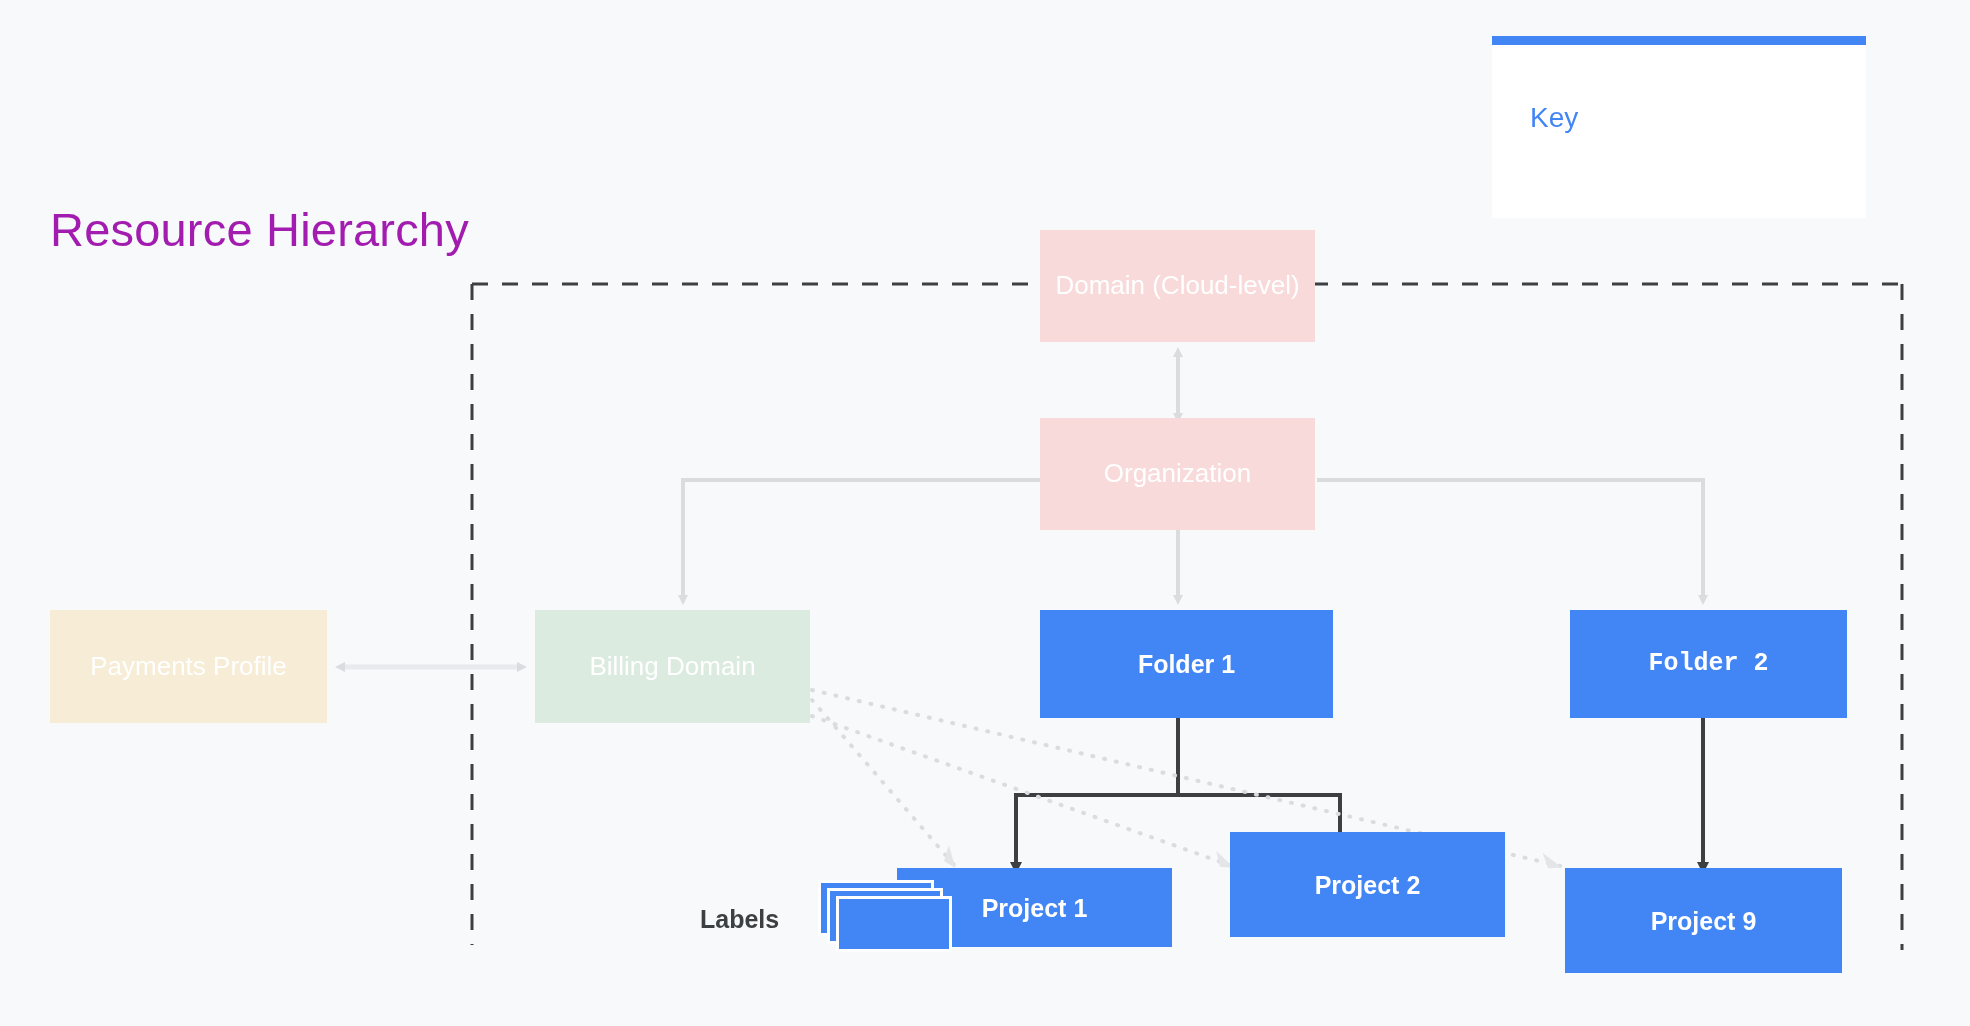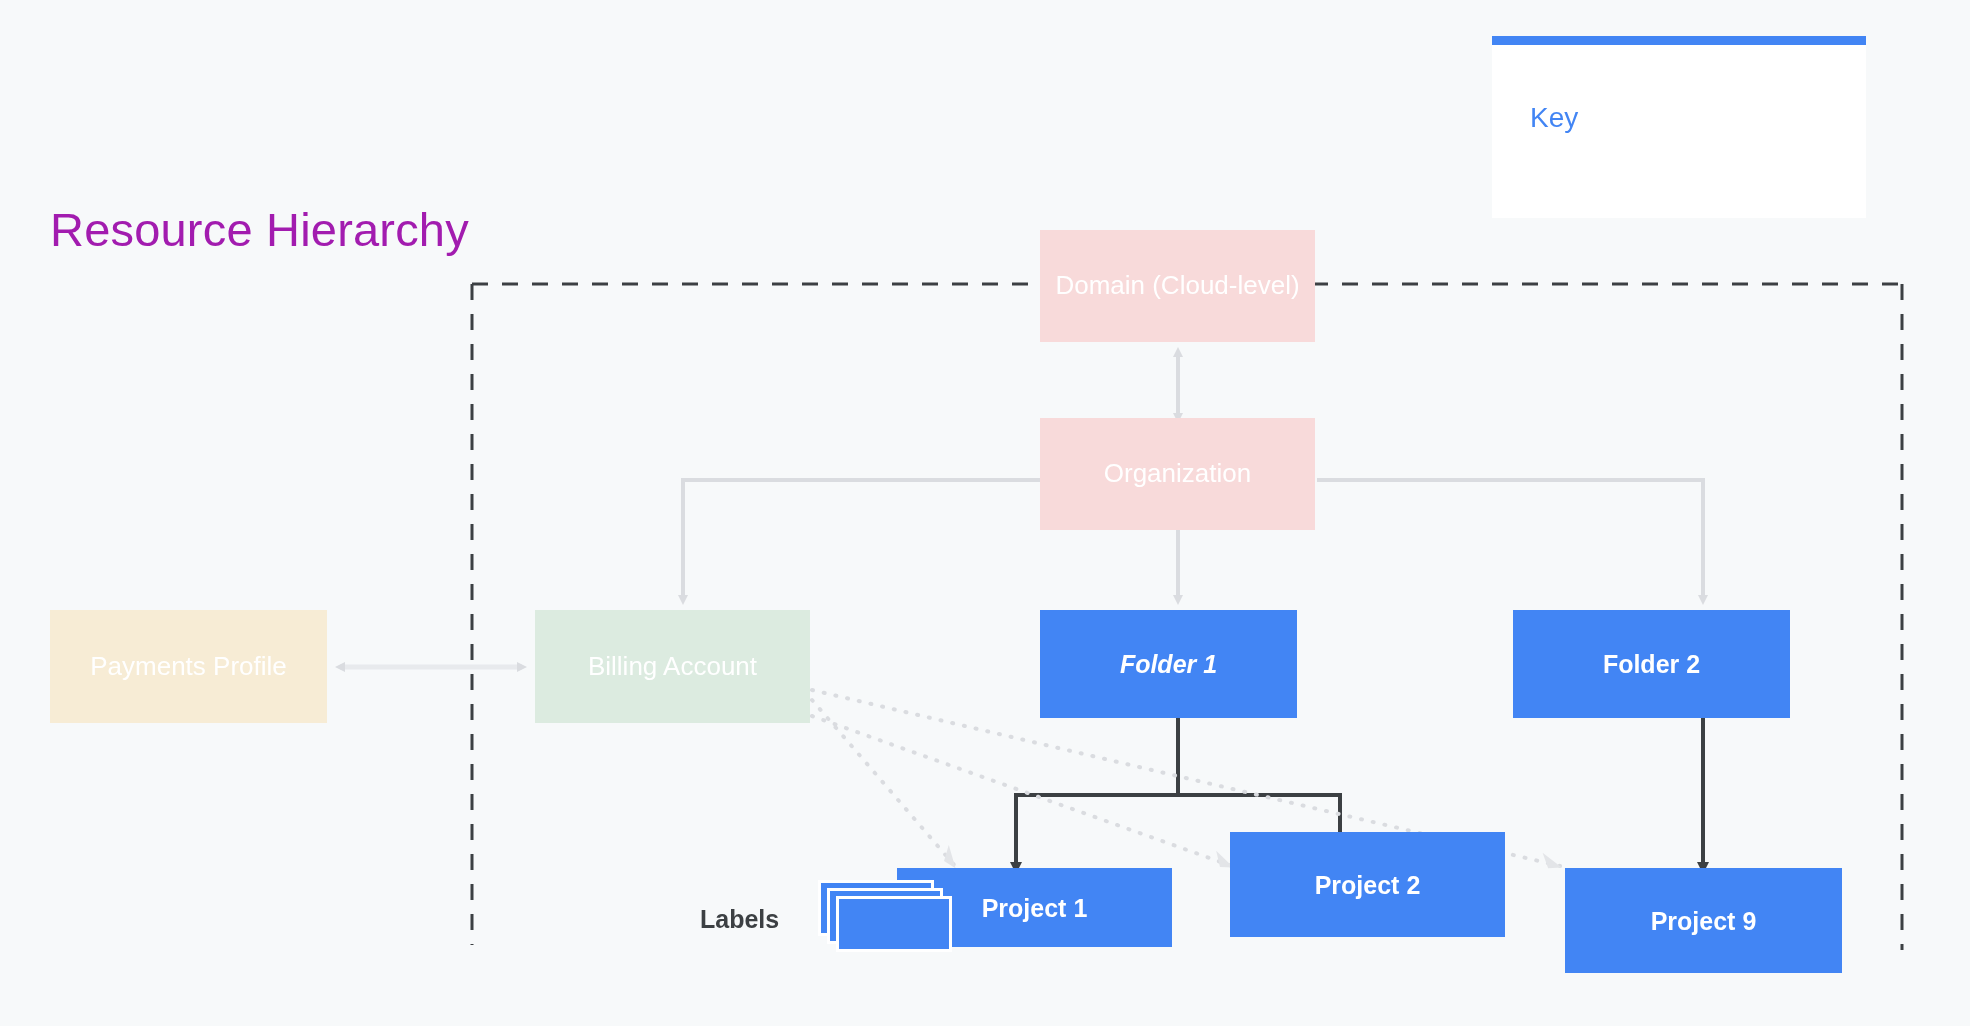--- a/index.html
+++ b/index.html
@@ -238,28 +238,28 @@
 
   <div class="node node-pink" style="left:1040px; top:230px; width:275px; height:112px;">
     <span>Domain (Cloud-level)</span>
   </div>
 
   <div class="node node-cream" style="left:50px; top:610px; width:277px; height:113px;">
     <span>Payments Profile</span>
   </div>
 
   <div class="node node-green" style="left:535px; top:610px; width:275px; height:113px;">
-    <span>Billing Account</span>
-  </div>
-
-  <div class="node node-blue" style="left:1040px; top:610px; width:257px; height:108px;font-style:italic;">
+    <span>Billing Domain</span>
+  </div>
+
+  <div class="node node-blue" style="left:1040px; top:610px; width:293px; height:108px;">
     <span>Folder 1</span>
   </div>
 
-  <div class="node node-blue" style="left:1513px; top:610px; width:277px; height:108px;">
+  <div class="node node-blue" style="left:1570px; top:610px; width:277px; height:108px;font-family:Liberation Mono, monospace;">
     <span>Folder 2</span>
   </div>
 
   <div class="node node-blue" style="left:897px; top:868px; width:275px; height:79px;">
     <span>Project 1</span>
   </div>
 
   <div class="node node-blue" style="left:1230px; top:832px; width:275px; height:105px;">
     <span>Project 2</span>
   </div>

